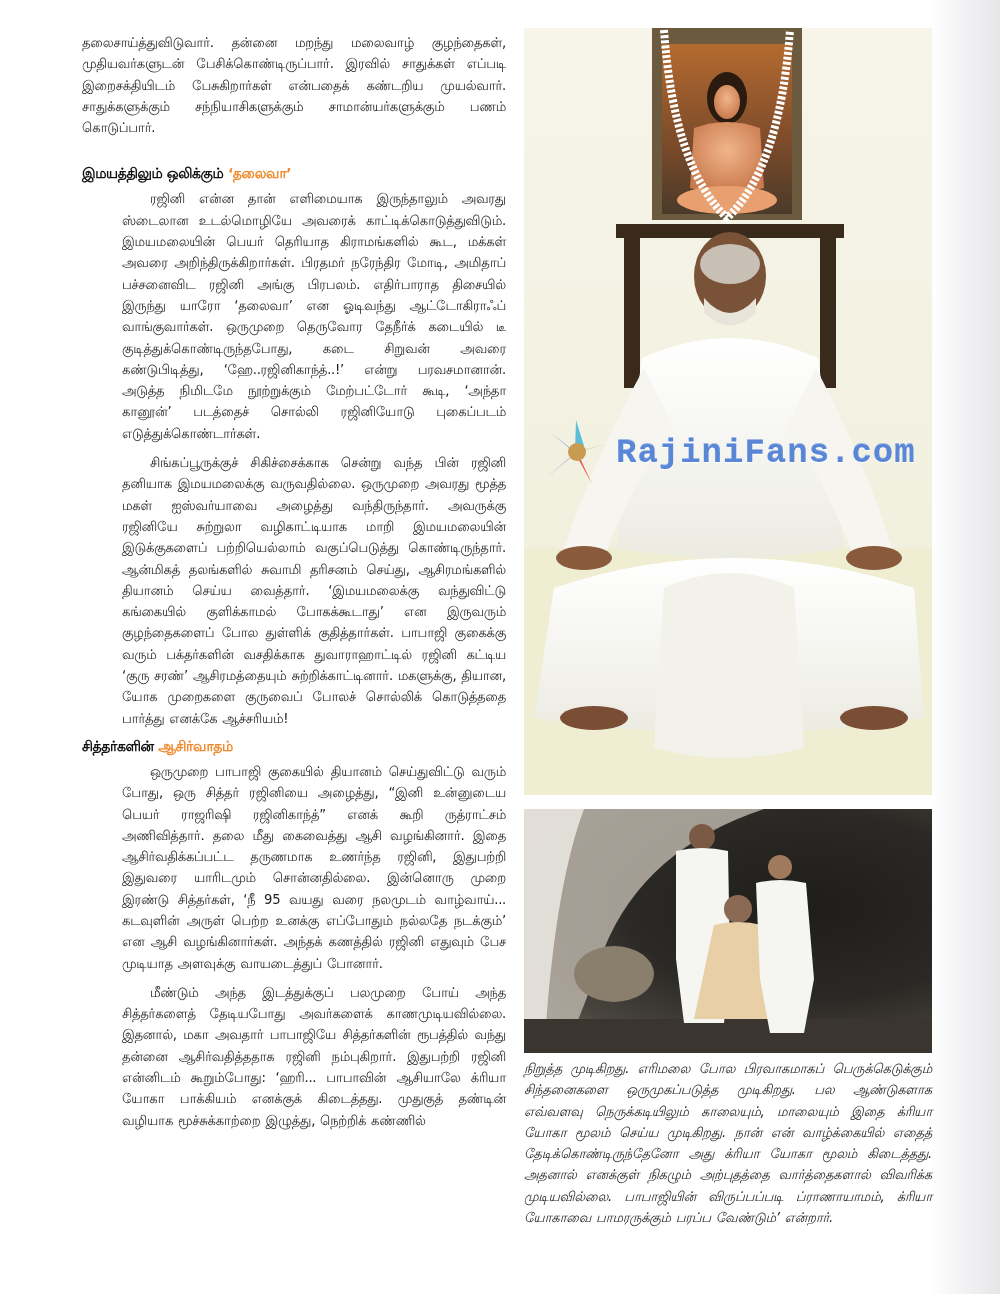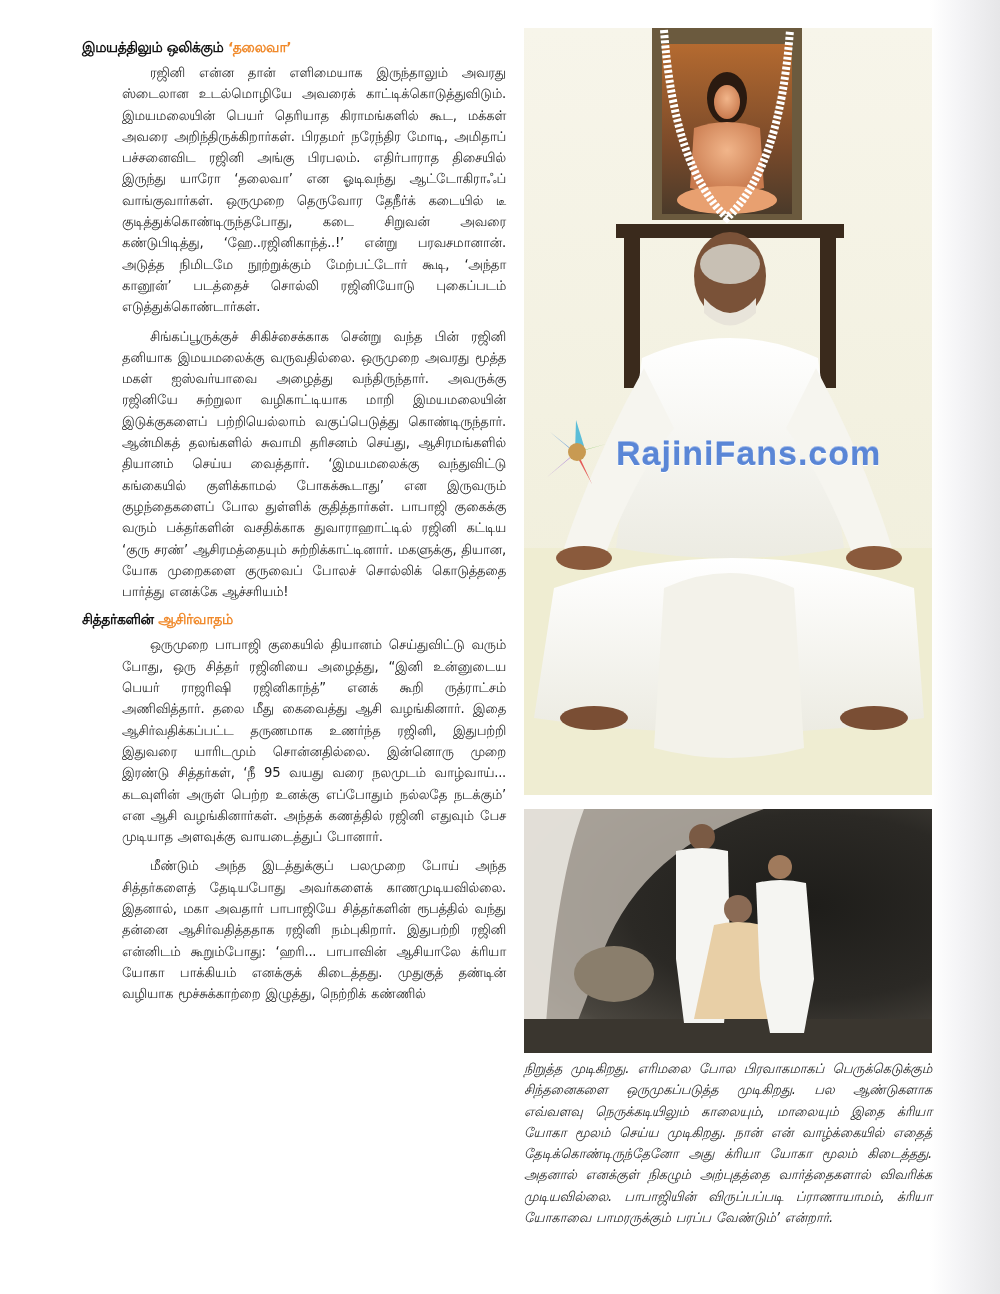--- a/index.html
+++ b/index.html
@@ -51,35 +51,36 @@
   .right-text {
     position: absolute;
     left: 524px; top: 1058px; width: 408px; font-style: italic;
   }
   .watermark {
     position: absolute;
     left: 540px; top: 418px;
     display: flex; align-items: center;
   }
   .watermark-text {
-    font-family: Liberation Sans, sans-serif;
+    font-family: Liberation Mono, monospace;
     font-weight: bold;
     font-size: 34px;
     color: #5a86d6;
     letter-spacing: 1px;
     text-shadow: 0 1px 0 #ffffff, 0 -1px 0 #9fb8e8;
     margin-left: 6px;
   }
 </style>
 </head>
 <body>
 
 <div class="left-col">
+  <p class="para">தலைசாய்த்துவிடுவார். தன்னை மறந்து மலைவாழ் குழந்தைகள், முதியவர்களுடன் பேசிக்கொண்டிருப்பார். இரவில் சாதுக்கள் எப்படி இறைசக்தியிடம் பேசுகிறார்கள் என்பதைக் கண்டறிய முயல்வார். சாதுக்களுக்கும் சந்நியாசிகளுக்கும் சாமான்யர்களுக்கும் பணம் கொடுப்பார்.</p>
 
-  <h3 class="heading" style="margin-top:4px;">
+  <h3 class="heading" style="margin-top:24px;">
     <span class="black">இமயத்திலும் ஒலிக்கும்</span>
     <span class="accent">‘தலைவா’</span>
   </h3>
   <p class="para indent">ரஜினி என்ன தான் எளிமையாக இருந்தாலும் அவரது ஸ்டைலான உடல்மொழியே அவரைக் காட்டிக்கொடுத்துவிடும். இமயமலையின் பெயர் தெரியாத கிராமங்களில் கூட, மக்கள் அவரை அறிந்திருக்கிறார்கள். பிரதமர் நரேந்திர மோடி, அமிதாப் பச்சனைவிட ரஜினி அங்கு பிரபலம். எதிர்பாராத திசையில் இருந்து யாரோ ‘தலைவா’ என ஓடிவந்து ஆட்டோகிராஃப் வாங்குவார்கள். ஒருமுறை தெருவோர தேநீர்க் கடையில் டீ குடித்துக்கொண்டிருந்தபோது, கடை சிறுவன் அவரை கண்டுபிடித்து, ‘ஹே..ரஜினிகாந்த்..!’ என்று பரவசமானான். அடுத்த நிமிடமே நூற்றுக்கும் மேற்பட்டோர் கூடி, ‘அந்தா கானூன்’ படத்தைச் சொல்லி ரஜினியோடு புகைப்படம் எடுத்துக்கொண்டார்கள்.</p>
   <div class="gap"></div>
   <p class="para indent">சிங்கப்பூருக்குச் சிகிச்சைக்காக சென்று வந்த பின் ரஜினி தனியாக இமயமலைக்கு வருவதில்லை. ஒருமுறை அவரது மூத்த மகள் ஐஸ்வர்யாவை அழைத்து வந்திருந்தார். அவருக்கு ரஜினியே சுற்றுலா வழிகாட்டியாக மாறி இமயமலையின் இடுக்குகளைப் பற்றியெல்லாம் வகுப்பெடுத்து கொண்டிருந்தார். ஆன்மிகத் தலங்களில் சுவாமி தரிசனம் செய்து, ஆசிரமங்களில் தியானம் செய்ய வைத்தார். ‘இமயமலைக்கு வந்துவிட்டு கங்கையில் குளிக்காமல் போகக்கூடாது’ என இருவரும் குழந்தைகளைப் போல துள்ளிக் குதித்தார்கள். பாபாஜி குகைக்கு வரும் பக்தர்களின் வசதிக்காக துவாராஹாட்டில் ரஜினி கட்டிய ‘குரு சரண்’ ஆசிரமத்தையும் சுற்றிக்காட்டினார். மகளுக்கு, தியான, யோக முறைகளை குருவைப் போலச் சொல்லிக் கொடுத்ததை பார்த்து எனக்கே ஆச்சரியம்!</p>
 
   <h3 class="heading" style="">
     <span class="black">சித்தர்களின்</span>
     <span class="accent">ஆசிர்வாதம்</span>

